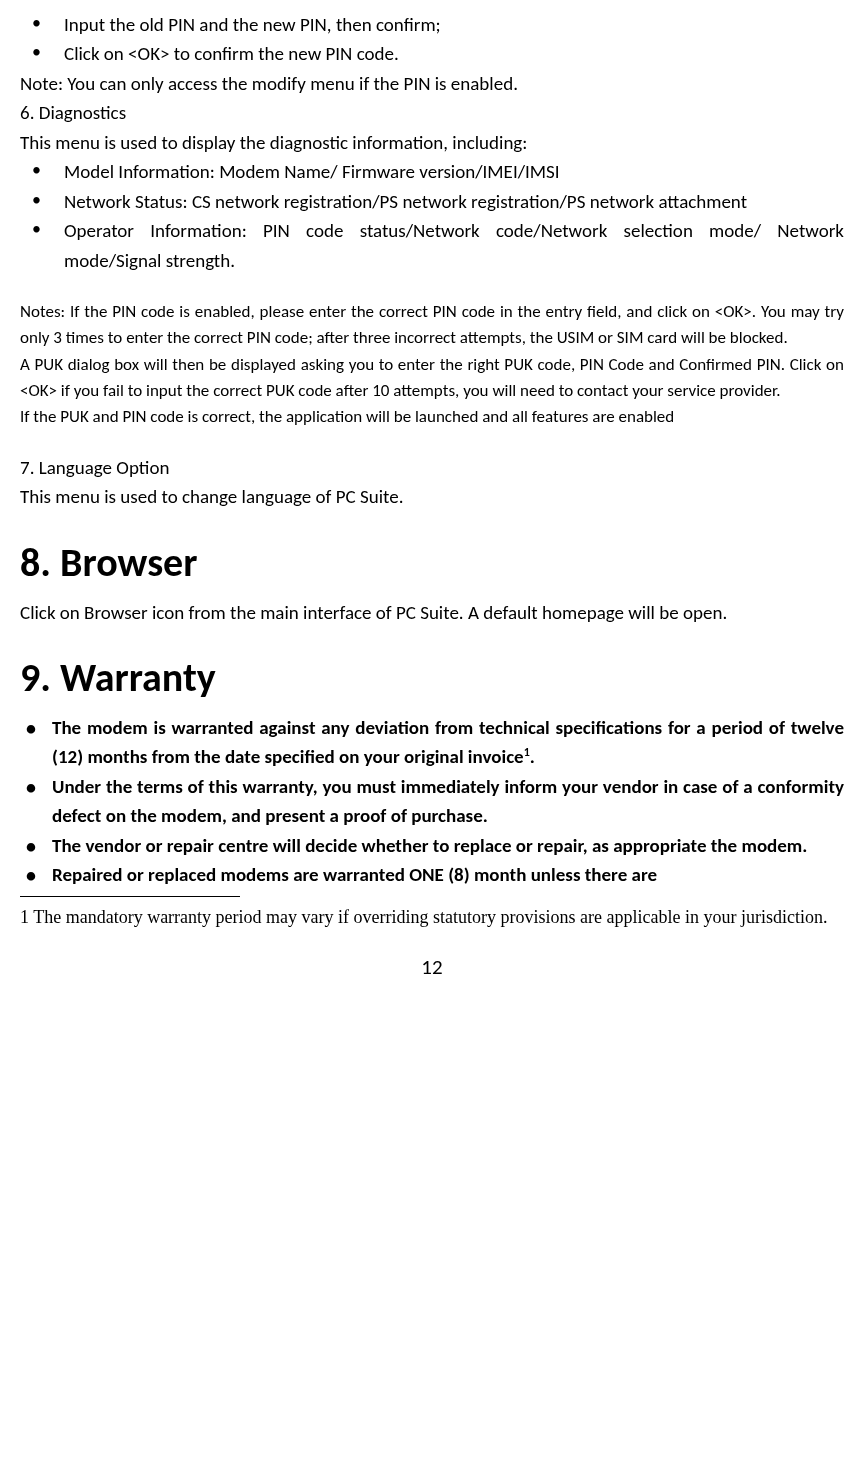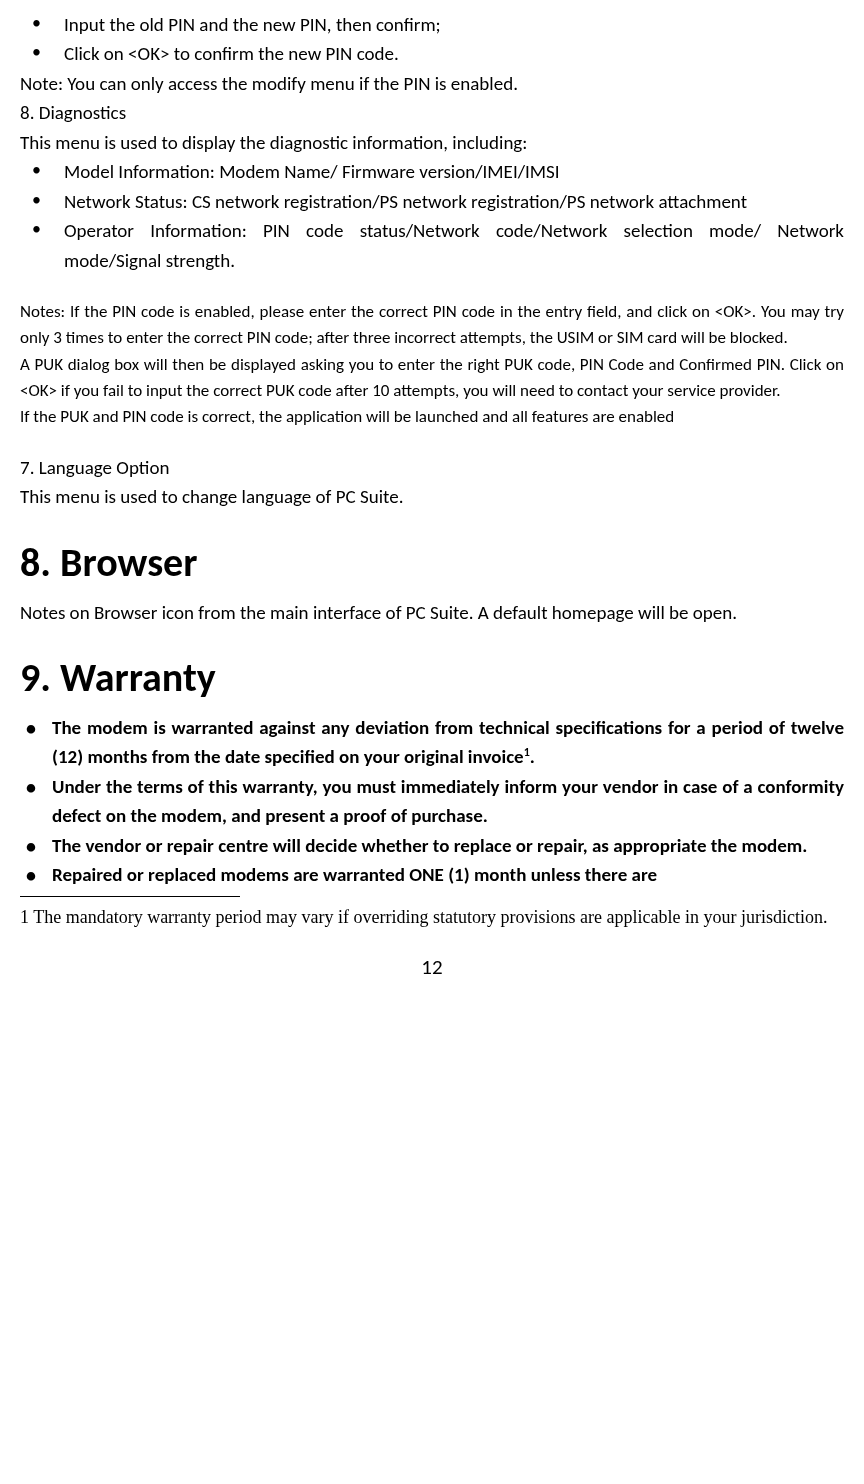--- a/index.html
+++ b/index.html
@@ -83,45 +83,45 @@
 </style>
 </head>
 <body>
 
 <ul class="bullet-list">
   <li>Input the old PIN and the new PIN, then confirm;</li>
   <li>Click on &lt;OK&gt; to confirm the new PIN code.</li>
 </ul>
 <p class="note">Note: You can only access the modify menu if the PIN is enabled.</p>
 
-<p class="section-num para">8.   Diagnostics</p>
+<p class="section-num para">6.   Diagnostics</p>
 <p class="para">This menu is used to display the diagnostic information, including:</p>
 <ul class="bullet-list">
   <li>Model Information: Modem Name/ Firmware version/IMEI/IMSI</li>
   <li>Network Status: CS network registration/PS network registration/PS network attachment</li>
   <li>Operator Information: PIN code status/Network code/Network selection mode/ Network mode/Signal strength.</li>
 </ul>
 
 <div class="spacer"></div>
 <p class="notes-small">Notes: If the PIN code is enabled, please enter the correct PIN code in the entry field, and click on &lt;OK&gt;. You may try only 3 times to enter the correct PIN code; after three incorrect attempts, the USIM or SIM card will be blocked.</p>
 <p class="notes-small">A PUK dialog box will then be displayed asking you to enter the right PUK code, PIN Code and Confirmed PIN. Click on &lt;OK&gt; if you fail to input the correct PUK code after 10 attempts, you will need to contact your service provider.</p>
 <p class="notes-small">If the PUK and PIN code is correct, the application will be launched and all features are enabled</p>
 
 <p class="section-num para" style="margin-top:22px">7.   Language Option</p>
 <p class="para">This menu is used to change language of PC Suite.</p>
 
 <h1 class="h-large">8. Browser</h1>
-<p class="para">Notes on Browser icon from the main interface of PC Suite. A default homepage will be open.</p>
+<p class="para">Click on Browser icon from the main interface of PC Suite. A default homepage will be open.</p>
 
 <h1 class="h-large">9. Warranty</h1>
 <ul class="warranty-list">
   <li>
     <span>The modem is warranted against any deviation from technical specifications for a period of twelve (12) months from the date specified on your original invoice</span><sup>1</sup><span>.</span>
   </li>
   <li>Under the terms of this warranty, you must immediately inform your vendor in case of a conformity defect on the modem, and present a proof of purchase.</li>
   <li>The vendor or repair centre will decide whether to replace or repair, as appropriate the modem.</li>
-  <li>Repaired or replaced modems are warranted ONE (1) month unless there are</li>
+  <li>Repaired or replaced modems are warranted ONE (8) month unless there are</li>
 </ul>
 
 <hr class="footnote-sep">
 <p class="footnote">1  The mandatory warranty period may vary if overriding statutory provisions are applicable in your jurisdiction.</p>
 
 <div class="page-number">12</div>
 
 </body></html>

